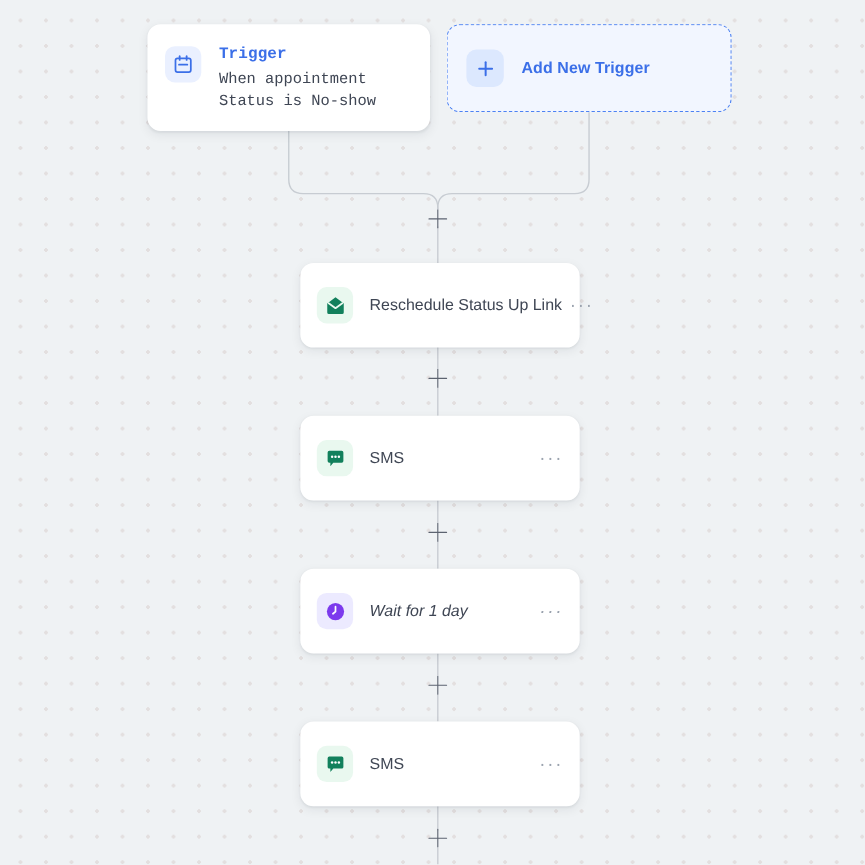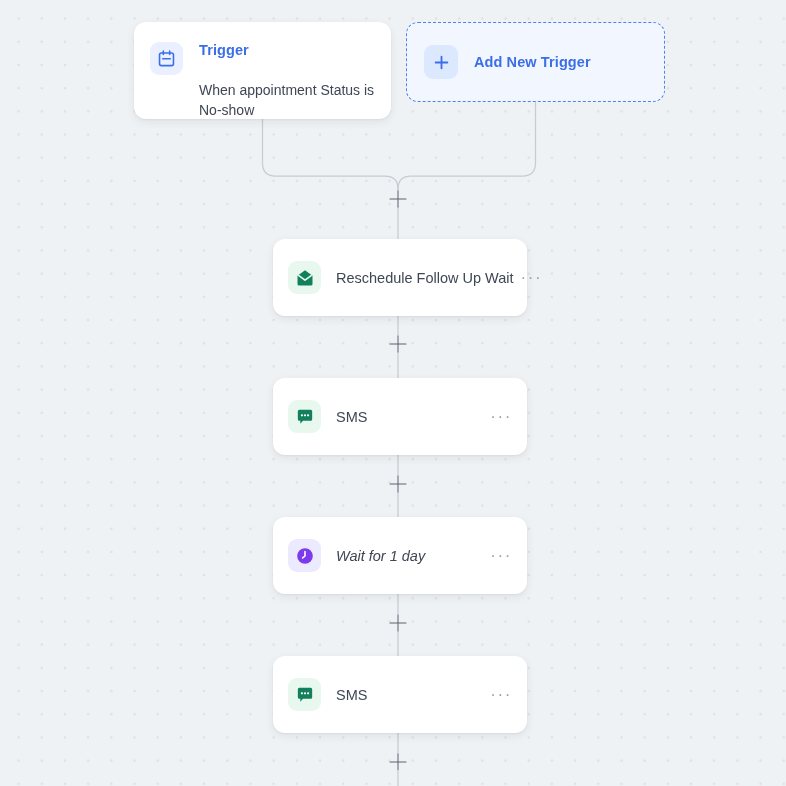--- a/index.html
+++ b/index.html
@@ -76,20 +76,21 @@
 
   
   #trigger-card {
     left: 134px;
     top: 22px;
     width: 257px;
     height: 97px;
     display: flex;
     align-items: flex-start;
     padding: 18px 16px 0 16px;
+    font-family: Liberation Mono, monospace;
   }
   .icon-tile {
     flex: 0 0 auto;
     width: 33px;
     height: 33px;
     border-radius: 9px;
     display: flex;
     align-items: center;
     justify-content: center;
   }
@@ -105,21 +106,21 @@
     color: #3b6fe8;
     font-size: 14.5px;
     font-weight: bold;
     line-height: 18px;
     letter-spacing: 0.1px;
   }
   .trigger-sub {
     color: #3f4654;
     font-size: 14px;
     line-height: 20px;
-    margin-top: 21px;
+    margin-top: 3px;
     max-width: 178px;
   }
 
   
   #add-trigger-card {
     position: absolute;
     left: 406px;
     top: 22px;
     width: 259px;
     height: 80px;
@@ -233,21 +234,21 @@
   </div>
 
   <div class="card action-card" style="top:239px;">
     <div class="icon-tile tile-green">
       <svg width="20" height="20" viewBox="0 0 24 24">
         <path fill="#12805c" d="M3 9.4 L12 2.6 L21 9.4 L21 19.2 A1.8 1.8 0 0 1 19.2 21 L4.8 21
                  A1.8 1.8 0 0 1 3 19.2 Z"></path>
         <path fill="none" stroke="#e9f8ef" stroke-width="2" stroke-linecap="round" stroke-linejoin="round" d="M4.6 9.1 L12 14.6 L19.4 9.1"></path>
       </svg>
     </div>
-    <div class="action-label">Reschedule Follow Up Wait</div>
+    <div class="action-label">Reschedule Status Up Link</div>
     <div class="dots inline">···</div>
   </div>
 
   <div class="card action-card" style="top:378px;">
     <div class="icon-tile tile-green">
       <svg width="20" height="20" viewBox="0 0 24 24">
         <path fill="#12805c" d="M3.4 5.2 A1.8 1.8 0 0 1 5.2 3.4 L18.8 3.4 A1.8 1.8 0 0 1 20.6 5.2
                  L20.6 14.6 A1.8 1.8 0 0 1 18.8 16.4 L9.6 16.4 L6.4 20.2 L6.4 16.4
                  L5.2 16.4 A1.8 1.8 0 0 1 3.4 14.6 Z"></path>
         <circle cx="8.3" cy="9.9" r="1.35" fill="#ffffff"></circle>

